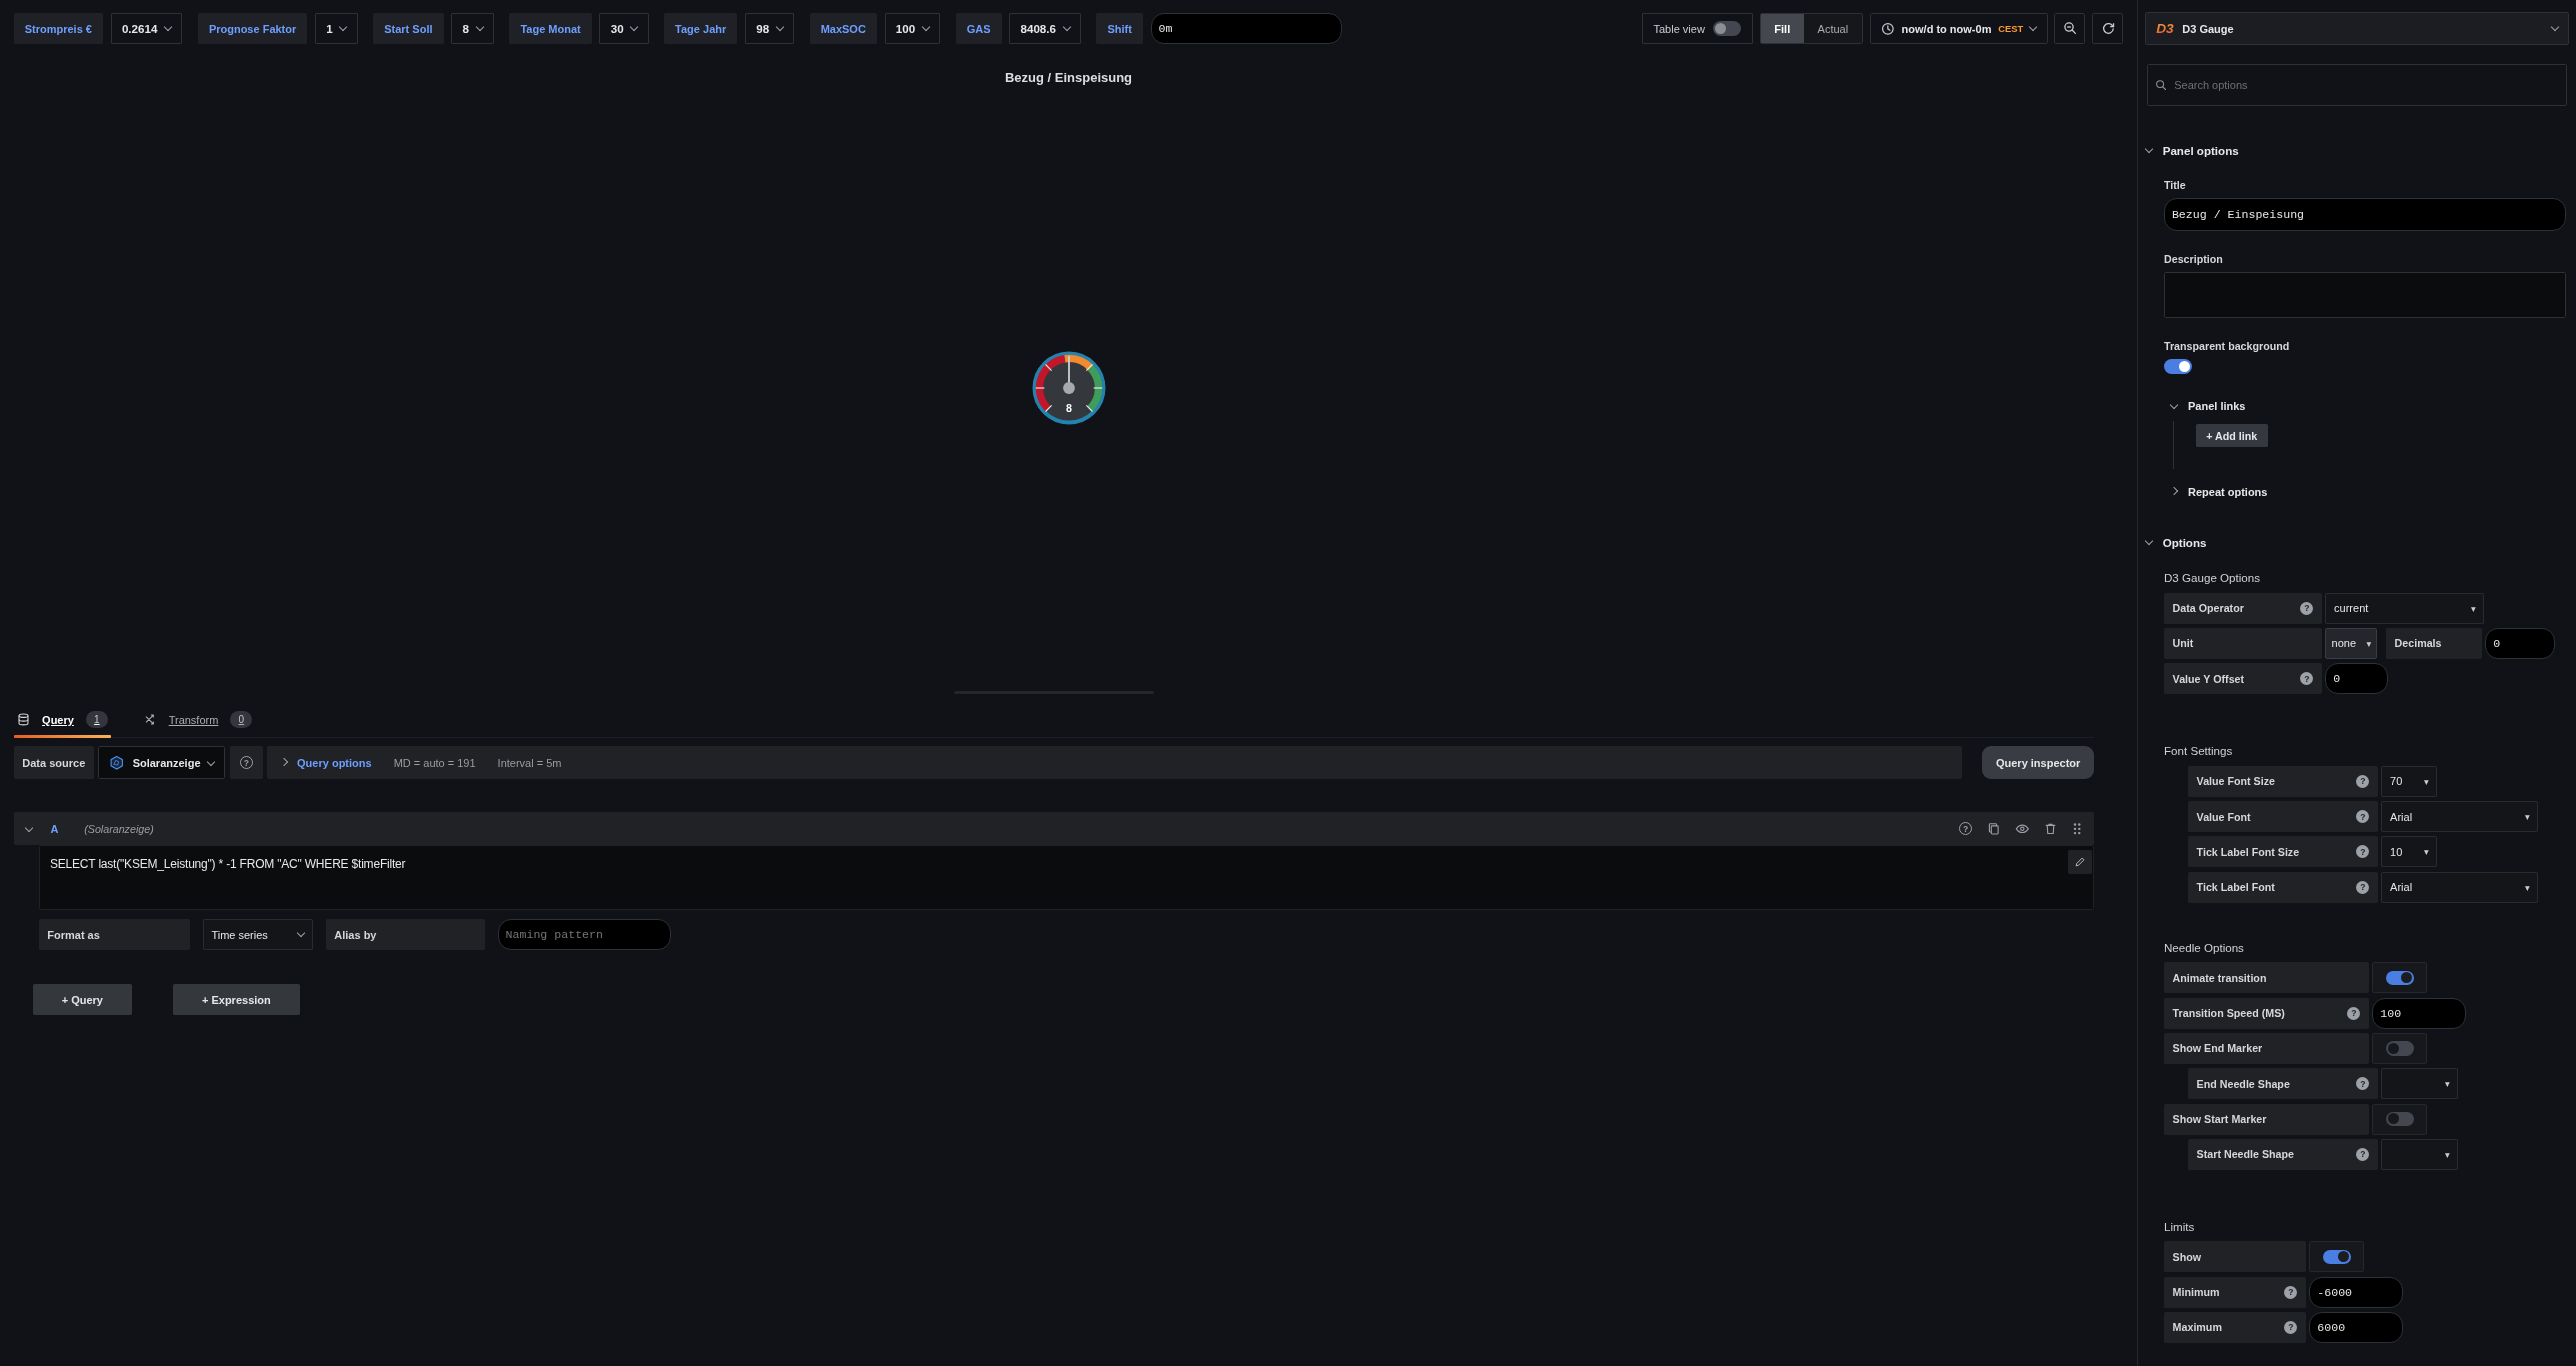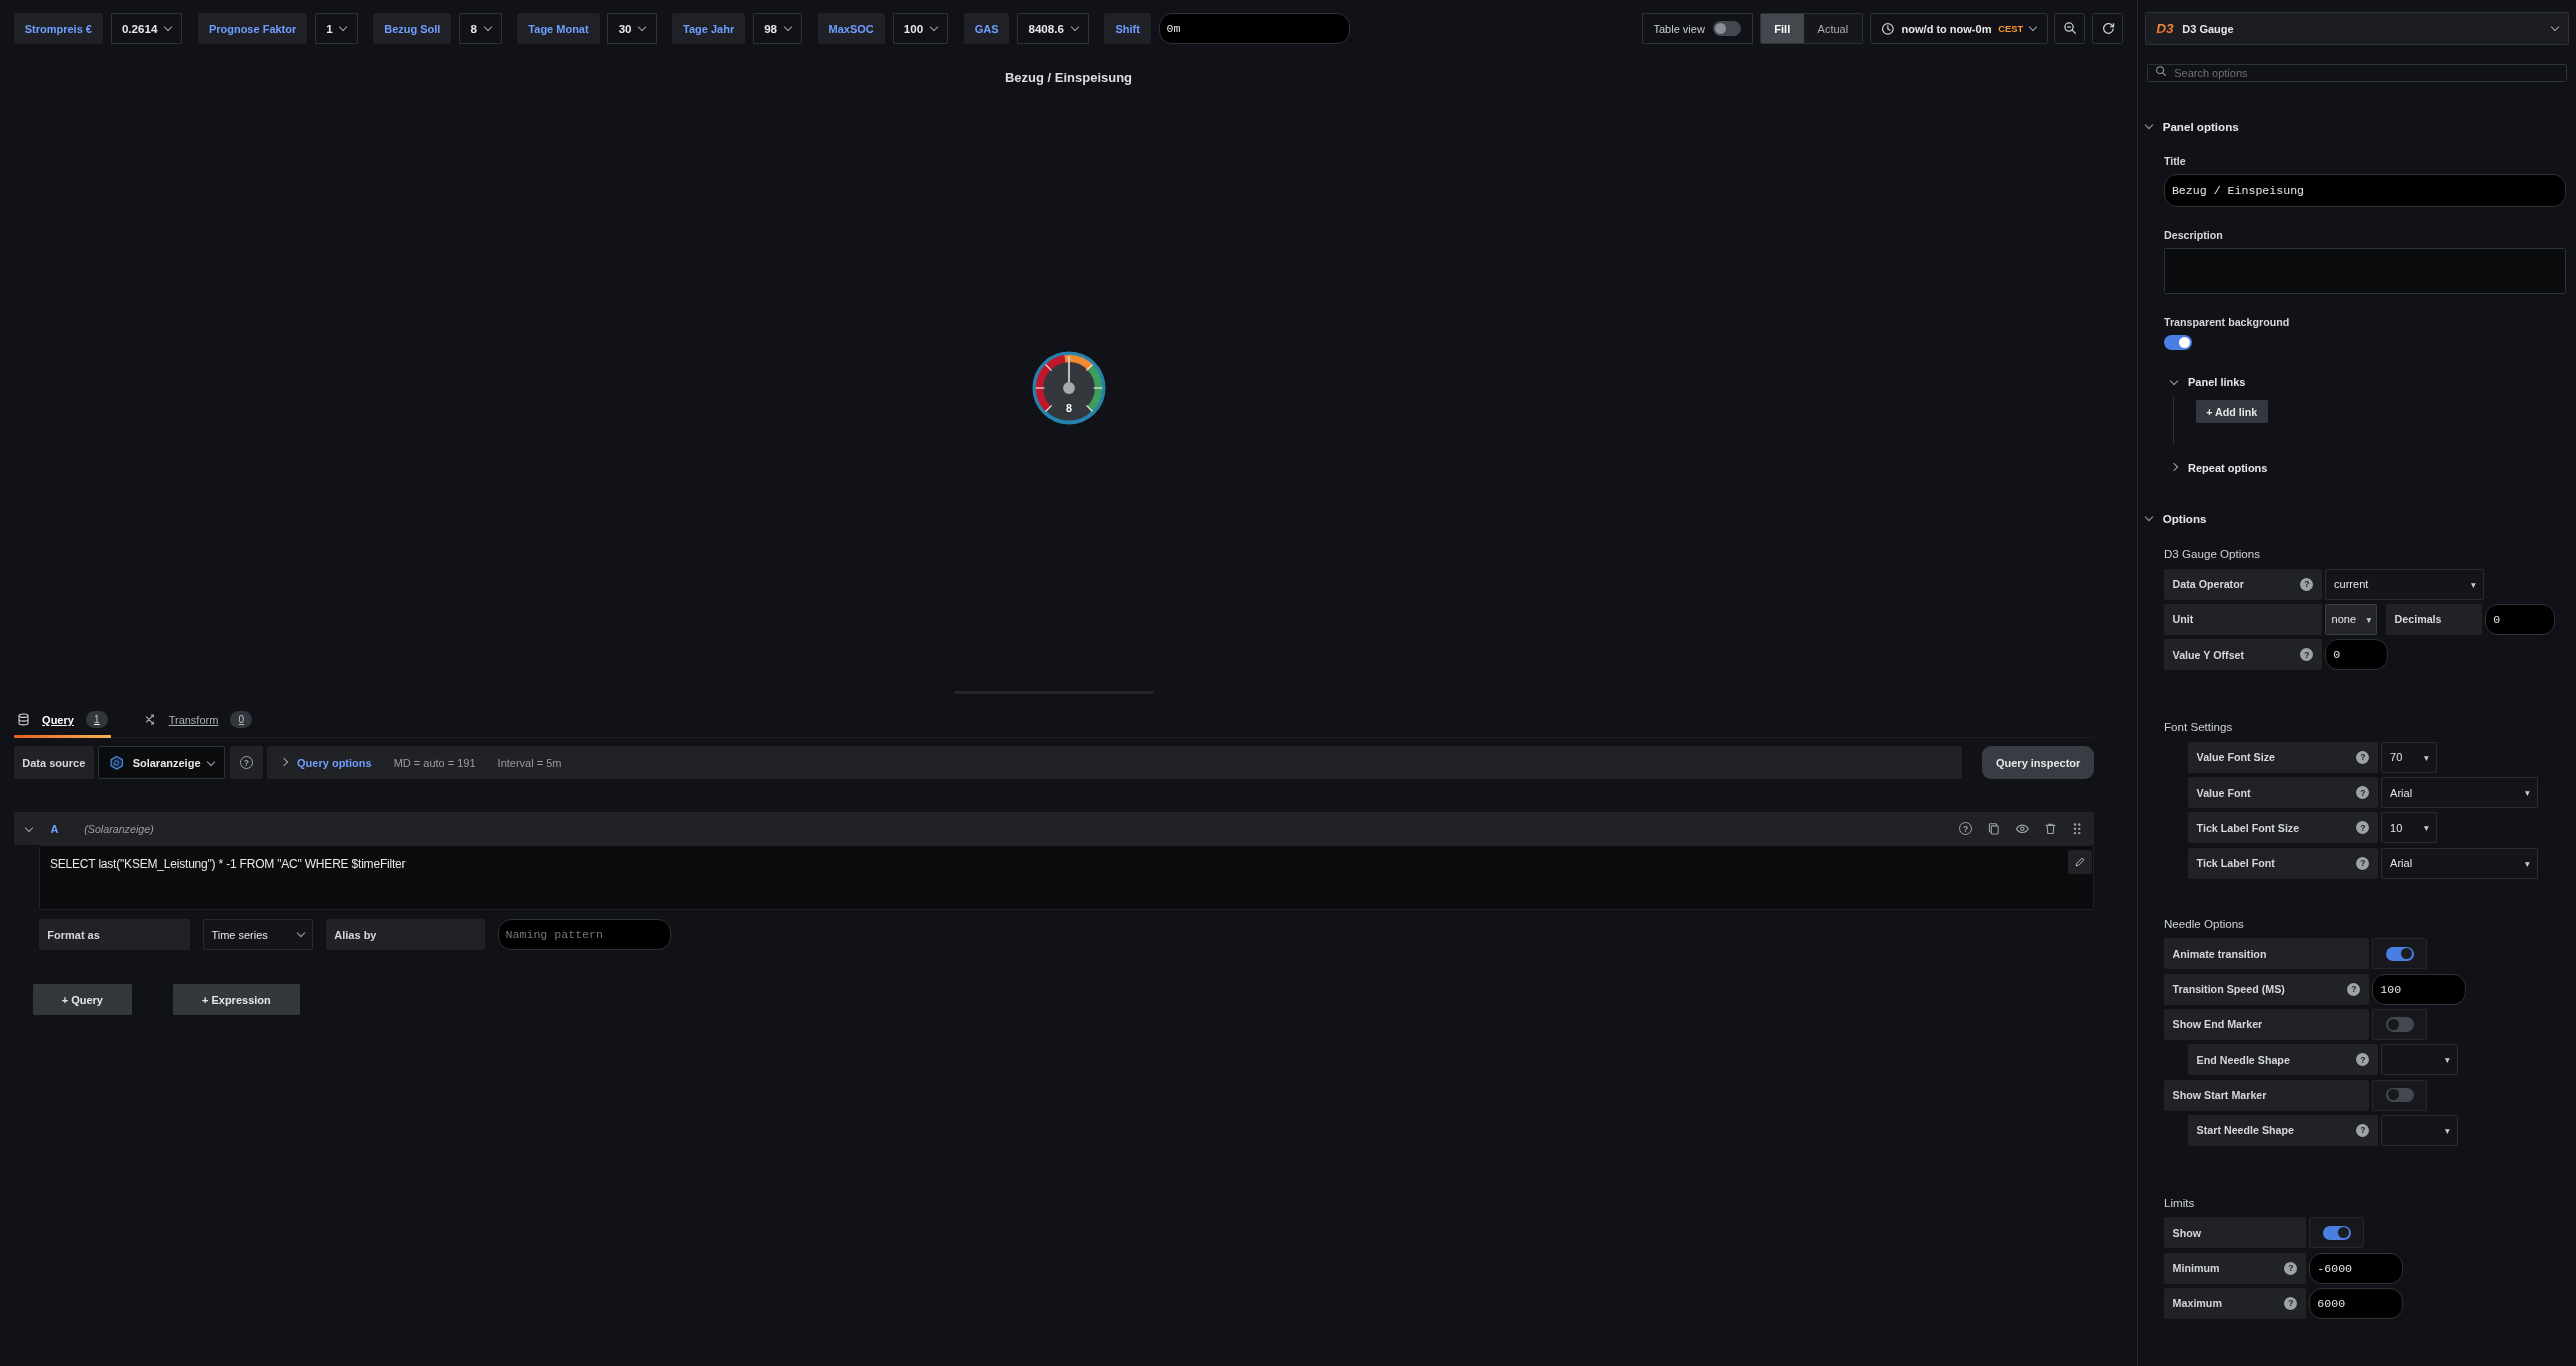--- a/index.html
+++ b/index.html
@@ -102,22 +102,22 @@
   .graybtn { height:31px; background:#34373c; border-radius:1.7px; display:flex; align-items:center;
     padding:0 29px; color:#e6e7e9; font-weight:600; }
 
   
   .sidebar { width:439px; flex:none; border-left:0.9px solid #26282e; display:flex; flex-direction:column; overflow:hidden; }
   .sb-header { margin:12px 6.9px 0 6.9px; height:33px; background:#1b1d22; border:0.9px solid #2c3235;
     border-radius:1.7px; display:flex; align-items:center; gap:8.6px; padding:0 10.3px; }
   .d3logo { font-weight:900; font-style:italic; font-size:13.7px;
     background:linear-gradient(180deg,#f9a03c,#ef5b2d); -webkit-background-clip:text; background-clip:text; color:transparent; }
   .sb-header .name { font-weight:700; color:#e6e7e9; }
-  .sb-search { margin:19px 8.6px 0 8.6px; height:18px; background:#111217; border:0.9px solid #2c3235;
-    border-radius:1.7px; display:flex; gap:6.9px; padding:0 7.7px; }
+  .sb-search { margin:19px 8.6px 0 8.6px; height:42px; background:#111217; border:0.9px solid #2c3235;
+    border-radius:1.7px; display:flex; align-items:center; gap:6.9px; padding:0 7.7px; }
   .sb-search input { flex:1; background:transparent; border:none; outline:none; color:#c9cdd3; font-size:11px;
     font-family:"Liberation Sans",sans-serif; }
   .sb-search input::placeholder { color:#6e7076; }
   .sb-scroll { flex:1; overflow:hidden; }
   .sec-header { margin:38px 10.3px 0 7.7px; display:flex; align-items:center; gap:11px;
     font-weight:700; font-size:11.6px; color:#e6e7e9; }
   .field-label { margin:22px 10.3px 0 26px; font-weight:700; font-size:10.7px; color:#d5d7db; }
   .field-input { margin:6.9px 10.3px 0 26px; height:33px; display:flex; align-items:center; }
   .field-input input { width:100%; height:100%; }
   .desc-area { margin:6.9px 10.3px 0 26px; height:46px; background:#0b0c0e; border:0.9px solid #2c3235; border-radius:1.7px; }
@@ -155,21 +155,21 @@
           </div>
         </div>
         <div class="varpair">
           <div class="varlabel">Prognose Faktor</div>
           <div class="varvalue">
             <span>1</span>
             <span class="chev"></span>
           </div>
         </div>
         <div class="varpair">
-          <div class="varlabel">Bezug Soll</div>
+          <div class="varlabel">Start Soll</div>
           <div class="varvalue">
             <span>8</span>
             <span class="chev"></span>
           </div>
         </div>
         <div class="varpair">
           <div class="varlabel">Tage Monat</div>
           <div class="varvalue">
             <span>30</span>
             <span class="chev"></span>

